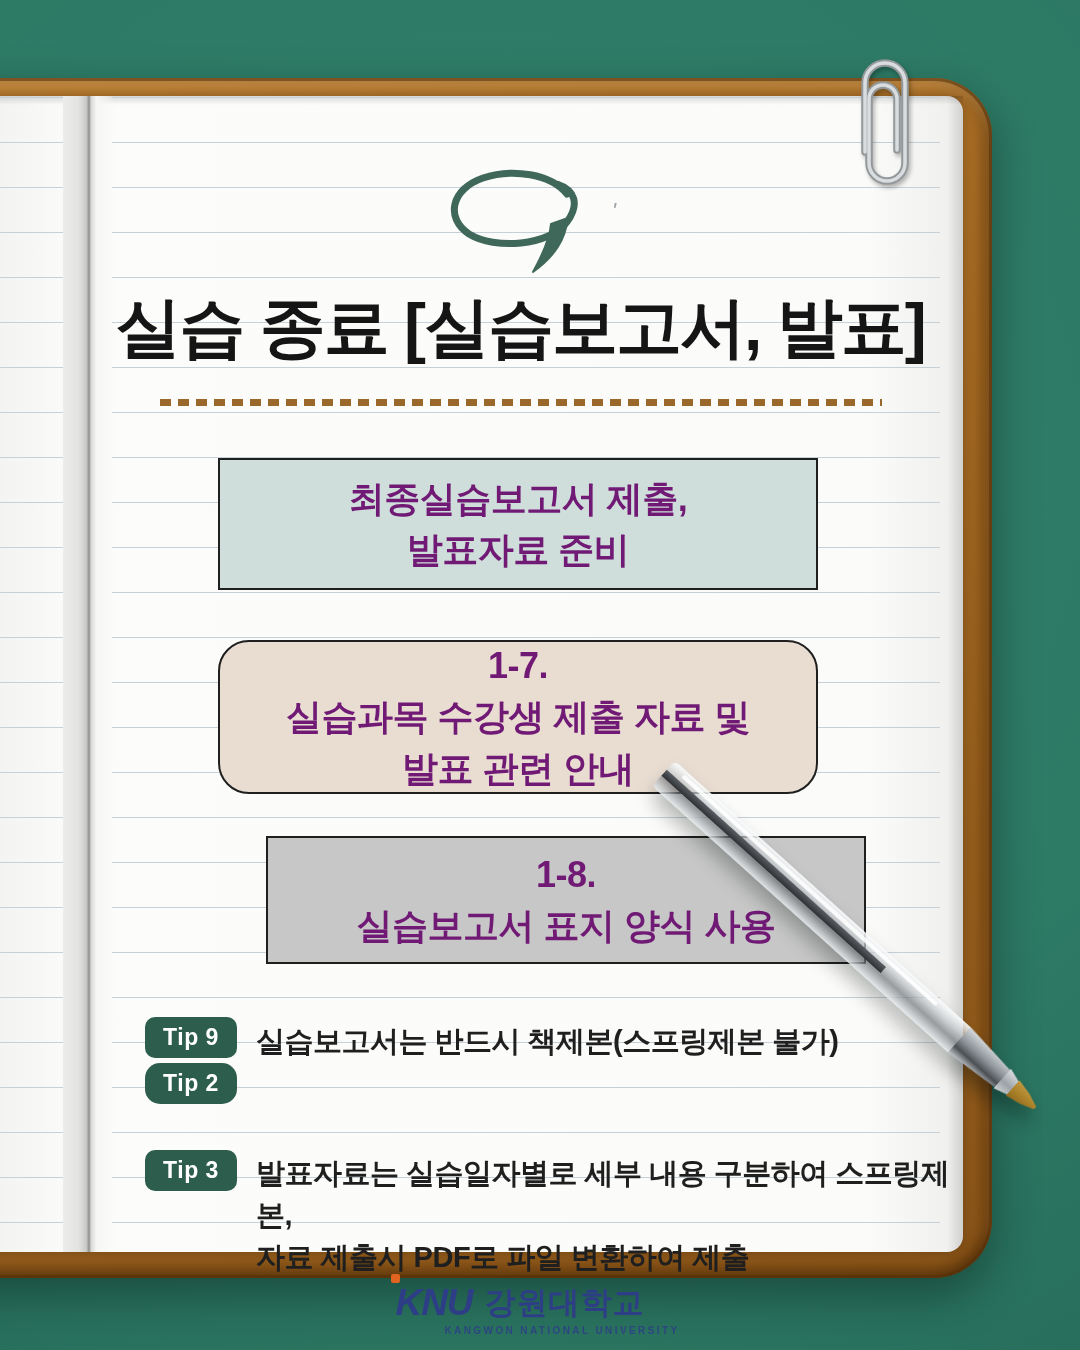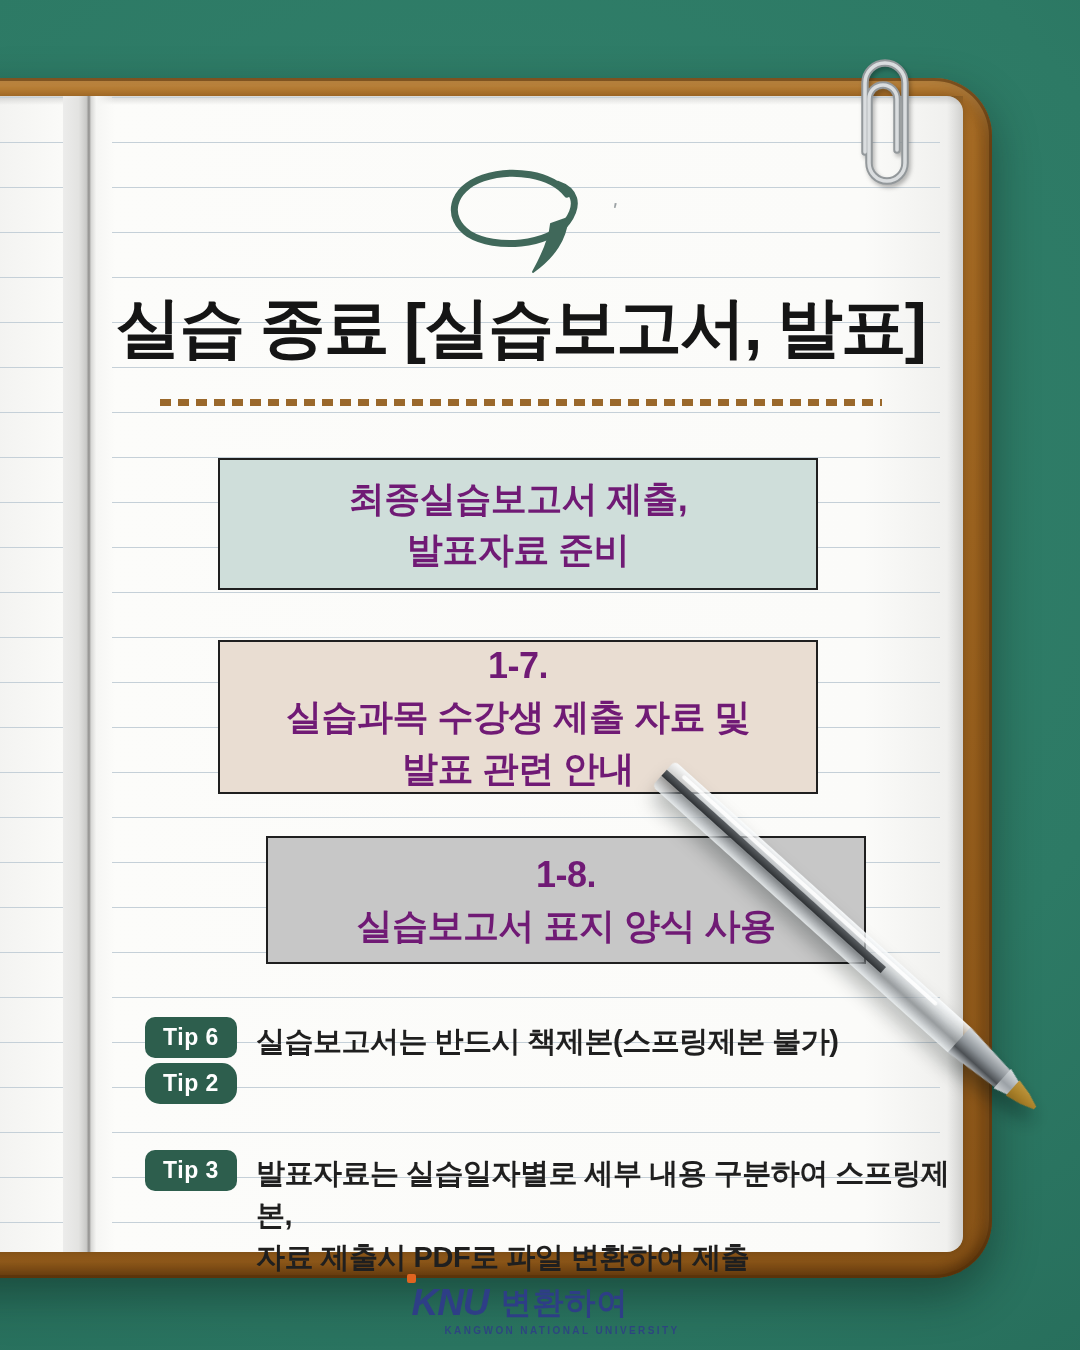--- a/index.html
+++ b/index.html
@@ -108,41 +108,41 @@
       <path d="M 150,38 C 134,18 96,12 66,22 C 34,33 28,62 52,78 C 78,94 132,90 150,66 C 163,48 158,34 140,28" fill="none" stroke="#40685a" stroke-width="7" stroke-linecap="round"></path>
       <path d="M 151,62 C 148,84 138,100 116,116 C 127,96 133,80 134,68 Z" fill="#40685a" stroke="#40685a" stroke-width="2" stroke-linejoin="round"></path>
     </svg>
     <div class="tick">'</div>
 
     <h1 class="title">실습 종료 [실습보고서, 발표]</h1>
     <div class="dashes"></div>
 
     <div class="box box1" style="background-color: rgb(207, 222, 218);">최종실습보고서 제출,
 발표자료 준비</div>
-    <div class="box box2" style="background-color: rgb(233, 221, 210);">1-7.
+    <div class="box box2" style="background-color: rgb(233, 221, 210); border-radius: 31px;">1-7.
 실습과목 수강생 제출 자료 및
 발표 관련 안내</div>
     <div class="box box3" style="background-color: rgb(199, 199, 199); margin-left: 48px;">1-8.
 실습보고서 표지 양식 사용</div>
 
-    <div class="tip-badge tb1">Tip 6</div>
+    <div class="tip-badge tb1">Tip 9</div>
     <div class="tip-text tt1">실습보고서는 반드시 책제본(스프링제본 불가)</div>
 
     <div class="tip-badge tb2">Tip 2</div>
 
     <div class="tip-badge tb3">Tip 3</div>
     <div class="tip-text tt3">발표자료는 실습일자별로 세부 내용 구분하여 스프링제본,
 자료 제출시 PDF로 파일 변환하여 제출</div>
 
     <div class="logo">
       <div class="logo-row">
         <span class="logo-knu">
           <span class="logo-dot"></span><span>KNU</span>
         </span>
-        <span class="logo-name">변환하여</span>
+        <span class="logo-name">강원대학교</span>
       </div>
       <div class="logo-caption">KANGWON NATIONAL UNIVERSITY</div>
     </div>
 
   </div>
 
   <svg class="paperclip" viewBox="0 0 70 150">
     <path d="M 17 102 L 17 33 A 20 20 0 0 1 57 33 L 57 113 A 18 18 0 0 1 21 113 L 21 49 A 14 14 0 0 1 49 49 L 49 100" fill="none" stroke="#93989b" stroke-width="7.5" stroke-linecap="round"></path>
     <path d="M 17 102 L 17 33 A 20 20 0 0 1 57 33 L 57 113 A 18 18 0 0 1 21 113 L 21 49 A 14 14 0 0 1 49 49 L 49 100" fill="none" stroke="#dadddf" stroke-width="3.5" stroke-linecap="round"></path>
   </svg>

